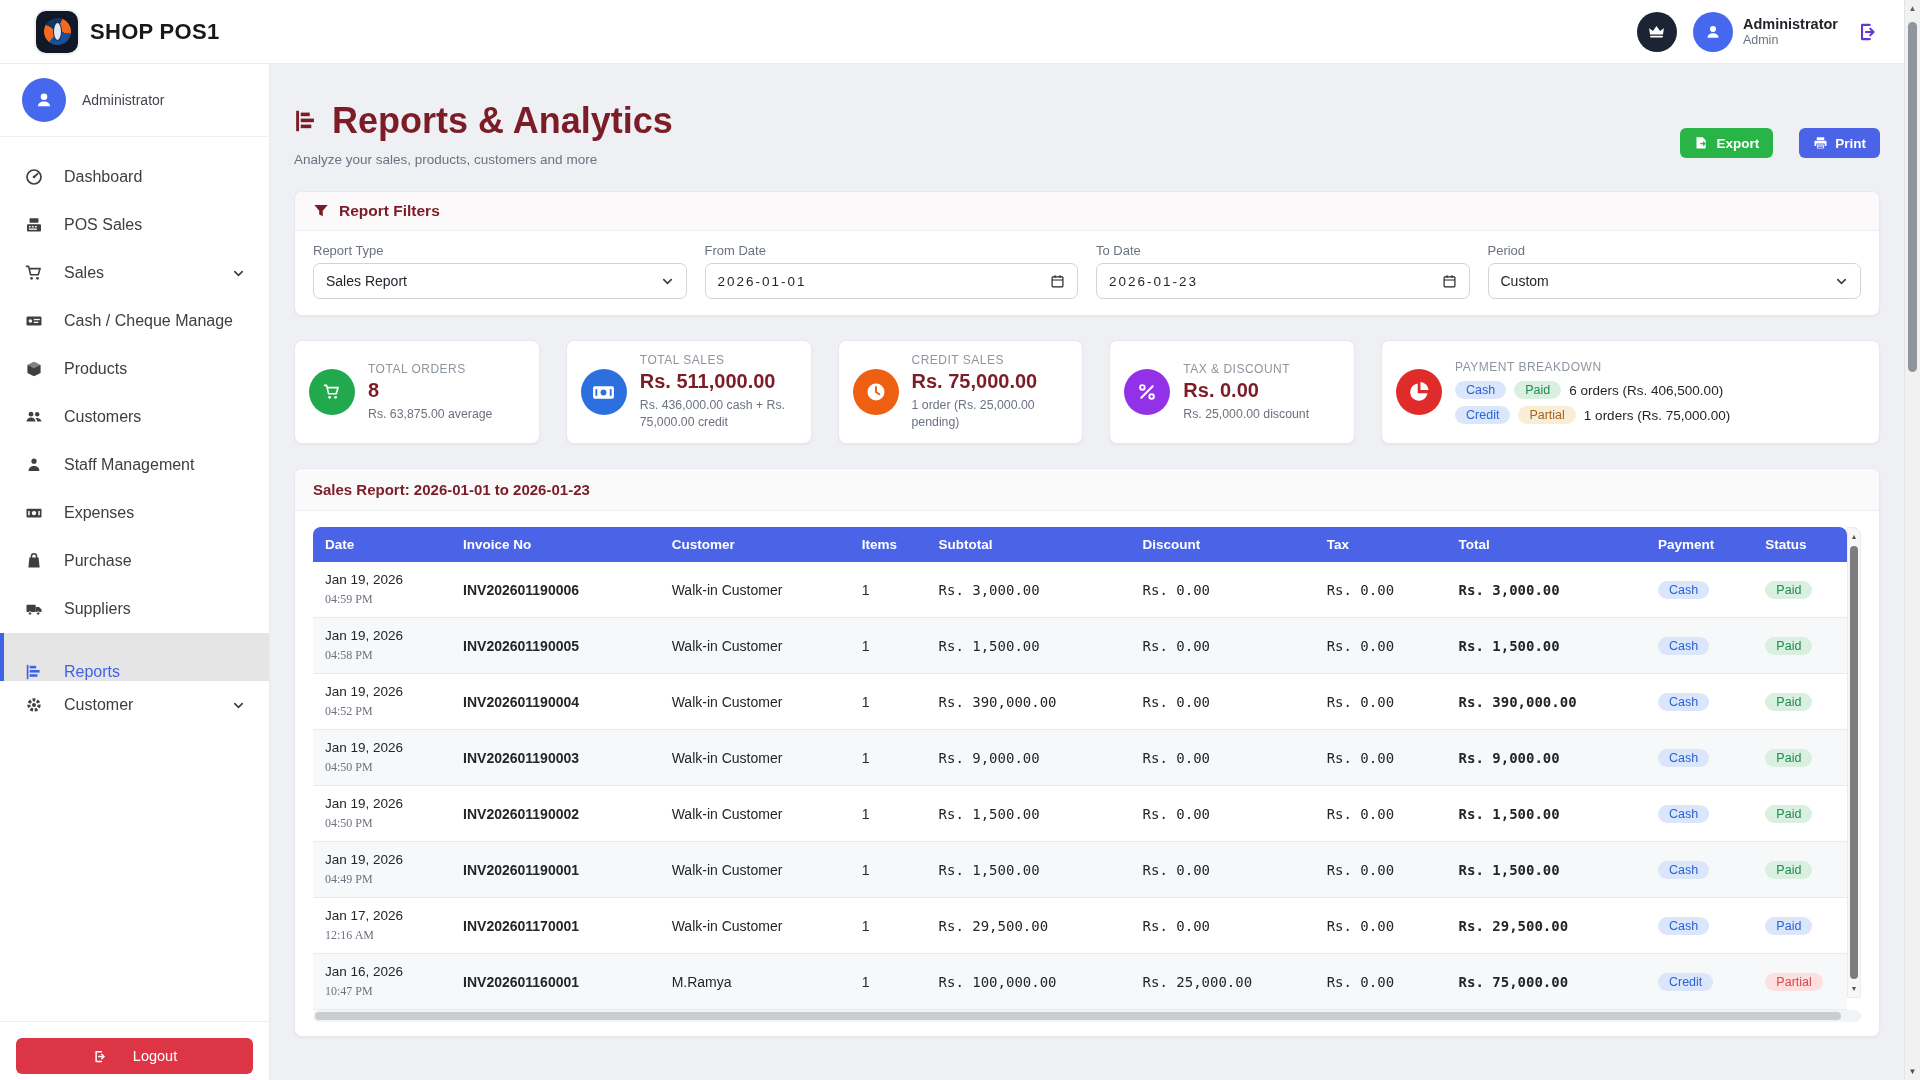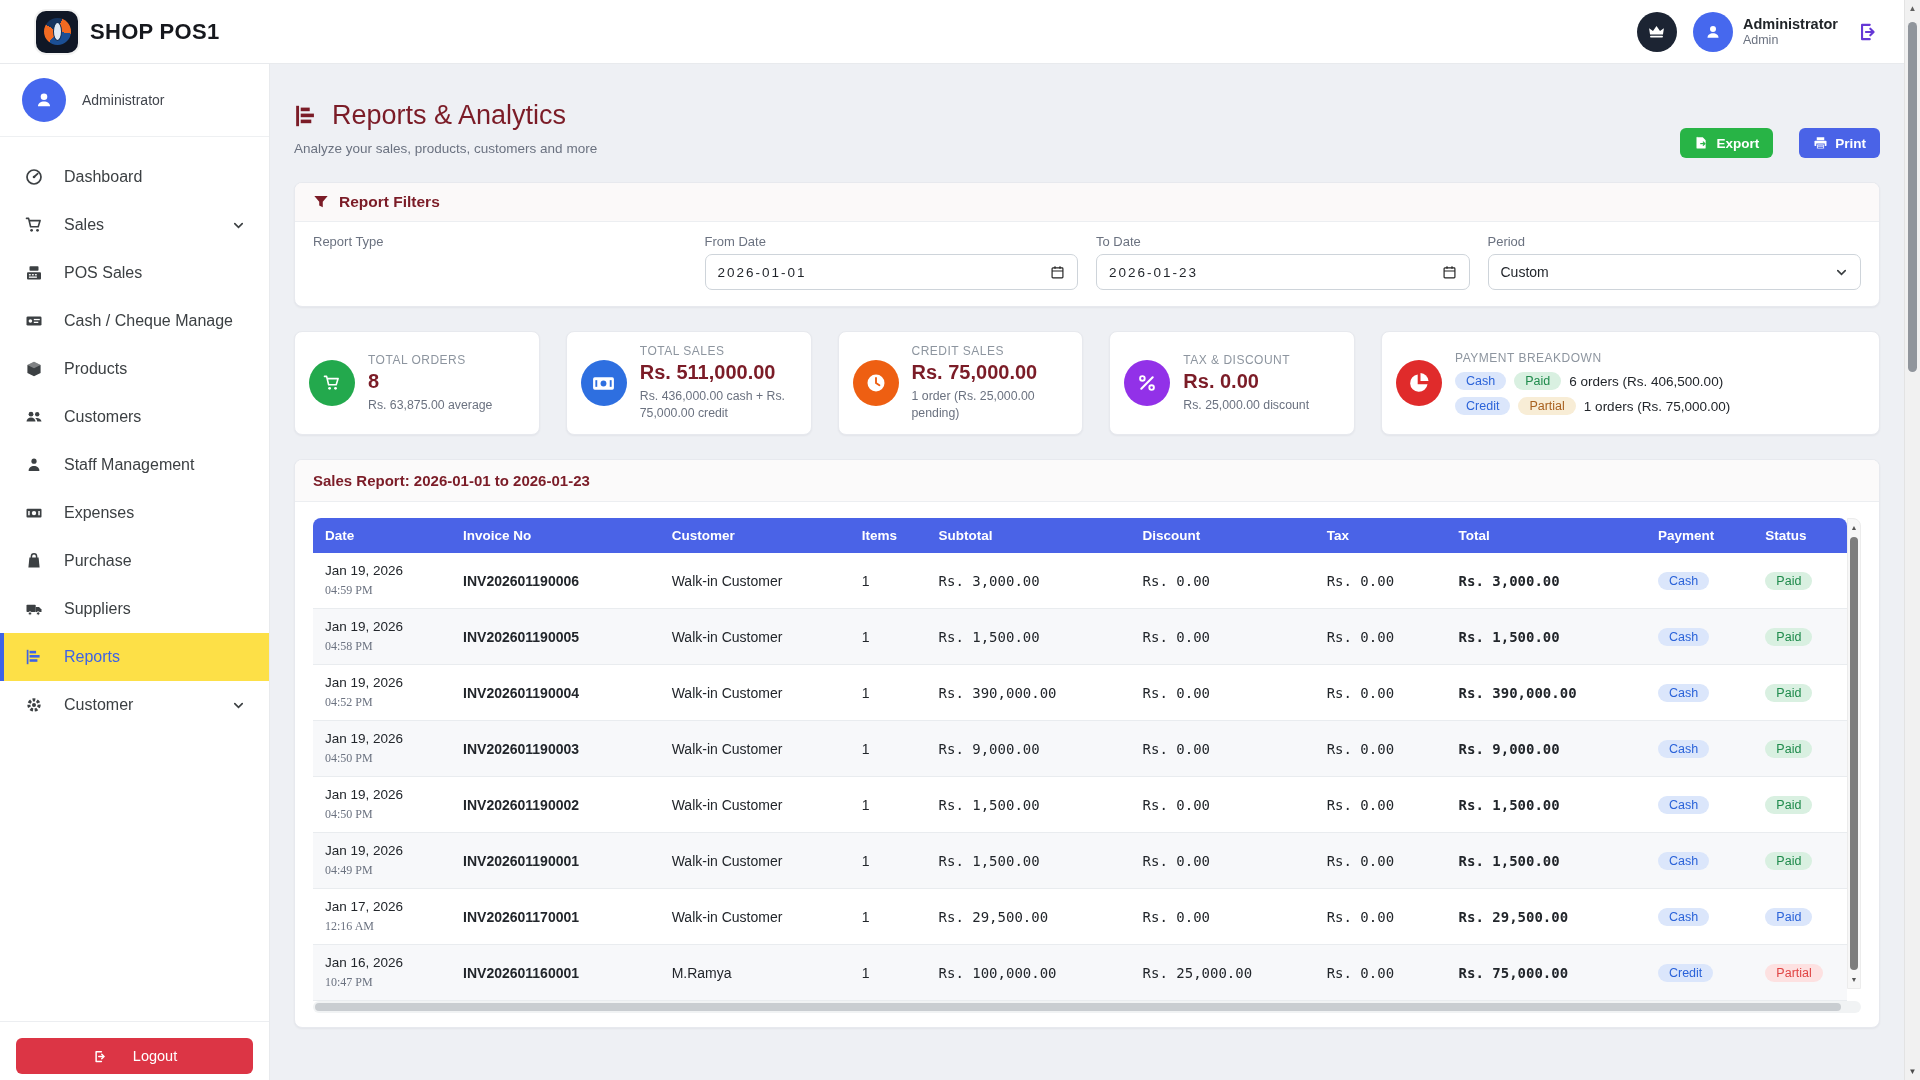--- a/index.html
+++ b/index.html
@@ -40,31 +40,31 @@
            border-right:1px solid #e8eaed;z-index:4;box-sizing:border-box;}
   .profile{height:72px;display:flex;align-items:center;gap:16px;padding:0 22px;
            border-bottom:1px solid #eef0f2;}
   .avatar.lg{width:44px;height:44px;}
   .profile-name{font-size:14px;color:#41454d;}
   .menu{padding-top:16px;}
   .menu-item{display:flex;align-items:center;gap:20px;padding:0 24px;height:48px;
              font-size:16px;color:#3c4043;cursor:pointer;position:relative;}
   .menu-item .mi-icon{width:20px;display:flex;align-items:center;justify-content:center;}
   .menu-item .mi-chevron{margin-left:auto;display:flex;align-items:center;}
-  .menu-item.active{background:#fde047;color:#3e63e6;box-shadow:inset 4px 0 0 #3e63e6;}
+  .menu-item.active{background:#e5e5e5;color:#3e63e6;box-shadow:inset 4px 0 0 #3e63e6;align-items:flex-end;}
   .sidebar-footer{position:absolute;left:0;right:0;bottom:-8px;border-top:1px solid #eceef1;
                   padding:16px 16px 14px;box-sizing:border-box;background:#fff;}
   .logout-btn{width:100%;height:36px;background:#dc3545;border:none;border-radius:6px;color:#fff;
               font-family:inherit;font-size:14.5px;display:flex;align-items:center;justify-content:center;
               gap:26px;cursor:pointer;}
   
   .main{position:absolute;top:64px;left:270px;right:16px;bottom:0;background:#eef0f4;
         padding:36px 24px 0;box-sizing:border-box;overflow:hidden;}
   .page-head{display:flex;justify-content:space-between;}
-  .ph-title{display:flex;align-items:center;gap:14px;font-size:27px;font-weight:normal;color:#7b1c27;}
+  .ph-title{display:flex;align-items:center;gap:14px;font-size:36px;font-weight:bold;color:#7b1c27;}
   .ph-sub{margin-top:10px;font-size:13.5px;color:#6b7280;}
   .ph-actions{display:flex;gap:26px;margin-top:28px;}
   .btn{height:30px;padding:0 14px;border:none;border-radius:6px;color:#fff;font-family:inherit;
        font-size:13.5px;font-weight:bold;display:flex;align-items:center;gap:7px;cursor:pointer;}
   .btn-export{background:#28b446;}
   .btn-print{background:#4a63e7;}
   .card{background:#fff;border:1px solid #e7e9ee;border-radius:8px;box-shadow:0 1px 2px rgba(16,24,40,.05);}
   
   .filters-card{margin-top:24px;overflow:hidden;}
   .card-head{padding:10px 18px;background:#fbf9f9;border-bottom:1px solid #eceef1;display:flex;
@@ -178,44 +178,44 @@
             <circle cx="9" cy="9" r="7" fill="none" stroke="currentColor" stroke-width="1.7"></circle>
             <path d="M9 9l3.7-3.4" stroke="currentColor" stroke-width="1.7" stroke-linecap="round"></path>
             <circle cx="9" cy="9" r="1.3" fill="currentColor"></circle>
           </svg>
         </span>
         <span class="mi-label">Dashboard</span>
       </div>
       <div class="menu-item">
         <span class="mi-icon">
           <svg width="18" height="18" viewBox="0 0 18 18">
-            <path d="M1.5 2.4h2.1l2 8.3h7.6l1.9-6.1H5.1" fill="none" stroke="currentColor" stroke-width="1.6" stroke-linecap="round" stroke-linejoin="round"></path>
-            <circle cx="6.6" cy="14.3" r="1.4" fill="currentColor"></circle>
-            <circle cx="12.5" cy="14.3" r="1.4" fill="currentColor"></circle>
-          </svg>
-        </span>
-        <span class="mi-label">Sales</span>
-        <span class="mi-chevron">
-          <svg width="13" height="13" viewBox="0 0 14 14" fill="none" stroke="currentColor" stroke-width="1.8" stroke-linecap="round">
-            <path d="M3 5l4 4 4-4"></path>
-          </svg>
-        </span>
-      </div>
-      <div class="menu-item">
-        <span class="mi-icon">
-          <svg width="18" height="18" viewBox="0 0 18 18">
             <rect x="4.5" y="2.3" width="9" height="4.4" rx="0.8" fill="currentColor"></rect>
             <rect x="2" y="8.3" width="14" height="7.2" rx="1" fill="currentColor"></rect>
             <rect x="3.9" y="10.1" width="1.9" height="1.3" fill="#fff"></rect>
             <rect x="6.9" y="10.1" width="1.9" height="1.3" fill="#fff"></rect>
             <rect x="9.9" y="10.1" width="1.9" height="1.3" fill="#fff"></rect>
             <rect x="3.9" y="12.5" width="8" height="1.3" fill="#fff"></rect>
           </svg>
         </span>
         <span class="mi-label">POS Sales</span>
+      </div>
+      <div class="menu-item">
+        <span class="mi-icon">
+          <svg width="18" height="18" viewBox="0 0 18 18">
+            <path d="M1.5 2.4h2.1l2 8.3h7.6l1.9-6.1H5.1" fill="none" stroke="currentColor" stroke-width="1.6" stroke-linecap="round" stroke-linejoin="round"></path>
+            <circle cx="6.6" cy="14.3" r="1.4" fill="currentColor"></circle>
+            <circle cx="12.5" cy="14.3" r="1.4" fill="currentColor"></circle>
+          </svg>
+        </span>
+        <span class="mi-label">Sales</span>
+        <span class="mi-chevron">
+          <svg width="13" height="13" viewBox="0 0 14 14" fill="none" stroke="currentColor" stroke-width="1.8" stroke-linecap="round">
+            <path d="M3 5l4 4 4-4"></path>
+          </svg>
+        </span>
       </div>
       <div class="menu-item">
         <span class="mi-icon">
           <svg width="18" height="18" viewBox="0 0 18 18">
             <rect x="1.5" y="4.4" width="15" height="9.2" rx="1.4" fill="currentColor"></rect>
             <circle cx="5.4" cy="9" r="1.8" fill="#fff"></circle>
             <rect x="8.8" y="6.9" width="6" height="1.3" fill="#fff"></rect>
             <rect x="8.8" y="9.7" width="4.5" height="1.3" fill="#fff"></rect>
           </svg>
         </span>
@@ -357,20 +357,28 @@
   <div class="card filters-card">
     <div class="card-head">
       <svg width="16" height="16" viewBox="0 0 18 18">
           <path d="M1.5 2.2h15L11 8.8V15l-4-2V8.8z" fill="#7b1c27"></path>
         </svg>
       <span>Report Filters</span>
     </div>
     <div class="filters-body">
       <div>
         <div class="f-label">Report Type</div>
+        <div class="control">
+          <span>Sales Report</span>
+          <span class="control-icon">
+              <svg width="13" height="13" viewBox="0 0 14 14" fill="none" stroke="currentColor" stroke-width="1.8" stroke-linecap="round">
+                <path d="M3 5l4 4 4-4"></path>
+              </svg>
+            </span>
+        </div>
       </div>
       <div>
         <div class="f-label">From Date</div>
         <div class="control">
           <span class="cv-date">2026-01-01</span>
           <span class="control-icon">
               <svg width="15" height="15" viewBox="0 0 18 18" fill="none" stroke="#222" stroke-width="1.4">
                 <rect x="2.5" y="3.5" width="13" height="12" rx="1"></rect>
                 <path d="M2.5 7.2h13M6 1.6v3M12 1.6v3"></path>
               </svg>

